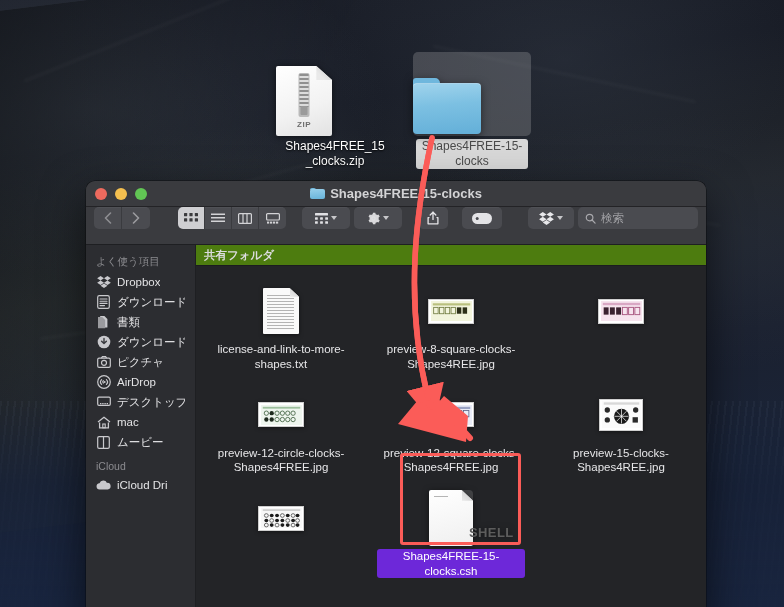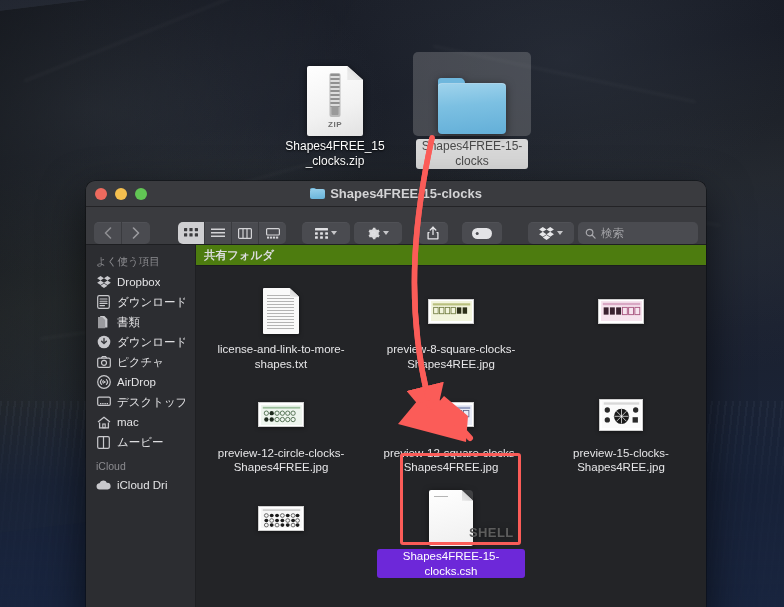--- a/index.html
+++ b/index.html
@@ -36,21 +36,21 @@
       linear-gradient(180deg, rgba(24,34,56,0) 0%, rgba(22,32,54,.75) 40%, rgba(24,36,62,.95) 100%),
       repeating-linear-gradient(96deg, rgba(160,180,210,.05) 0 2px, rgba(0,0,0,0) 2px 7px);
   }
   .ridge {
     position:absolute; background:rgba(255,255,255,.035);
     filter:blur(1px); pointer-events:none;
   }
 
   
   .desk-icon { position:absolute; width:118px; text-align:center; }
-  .desk-icon .glyph { height:84px; display:flex; align-items:flex-end; justify-content:center; }
+  .desk-icon .glyph { height:84px; display:flex; align-items:flex-end; justify-content:flex-start; }
   .desk-icon .dlabel {
     display:inline-block; margin-top:3px; font-size:12px; line-height:15px;
     color:#fff; text-shadow:0 1px 2px rgba(0,0,0,.85); padding:0 3px; border-radius:3px;
     max-width:112px; word-break:break-all;
   }
   .desk-icon.selected .dlabel { background:#d8d8d8; color:#4a4a4a; text-shadow:none; }
   .desk-icon.selected .glyph { background:rgba(190,190,190,.26); border-radius:5px; }
 
   
   .page-ico { width:56px; height:70px; position:relative; filter:drop-shadow(0 1px 3px rgba(0,0,0,.55)); }
@@ -109,21 +109,21 @@
     position:absolute; left:0; right:0; text-align:center;
     font-size:13px; color:#d3d3d5; font-weight:600;
     display:flex; align-items:center; justify-content:center; gap:5px; pointer-events:none;
   }
   .mini-folder { width:15px; height:12px; position:relative; display:inline-block; }
   .mini-folder .mt { position:absolute; left:0; top:0; width:42%; height:20%; background:#72b9de; border-radius:2px 2px 0 0; }
   .mini-folder .mb { position:absolute; left:0; top:13%; width:100%; height:87%; background:linear-gradient(175deg,#97cfea,#68b4da); border-radius:2px; }
 
   .toolbar {
     height:38px; background:#3a3b3f; flex:0 0 auto;
-    display:flex; align-items:flex-end; gap:4px; padding:0 8px;
+    display:flex; align-items:flex-start; gap:4px; padding:0 8px;
     border-bottom:.5px solid #1e1f22;
   }
   .seg { display:flex; background:#4a4b50; border-radius:5px; overflow:hidden; box-shadow:0 .5px 0 rgba(255,255,255,.07) inset; }
   .seg > .sbtn {
     width:27px; height:22px; display:flex; align-items:center; justify-content:center;
     border-right:.5px solid #3a3b3f; cursor:default;
   }
   .seg > .sbtn:last-child { border-right:none; }
   .sbtn.active { background:#cfcfd2; }
   .tbtn {

